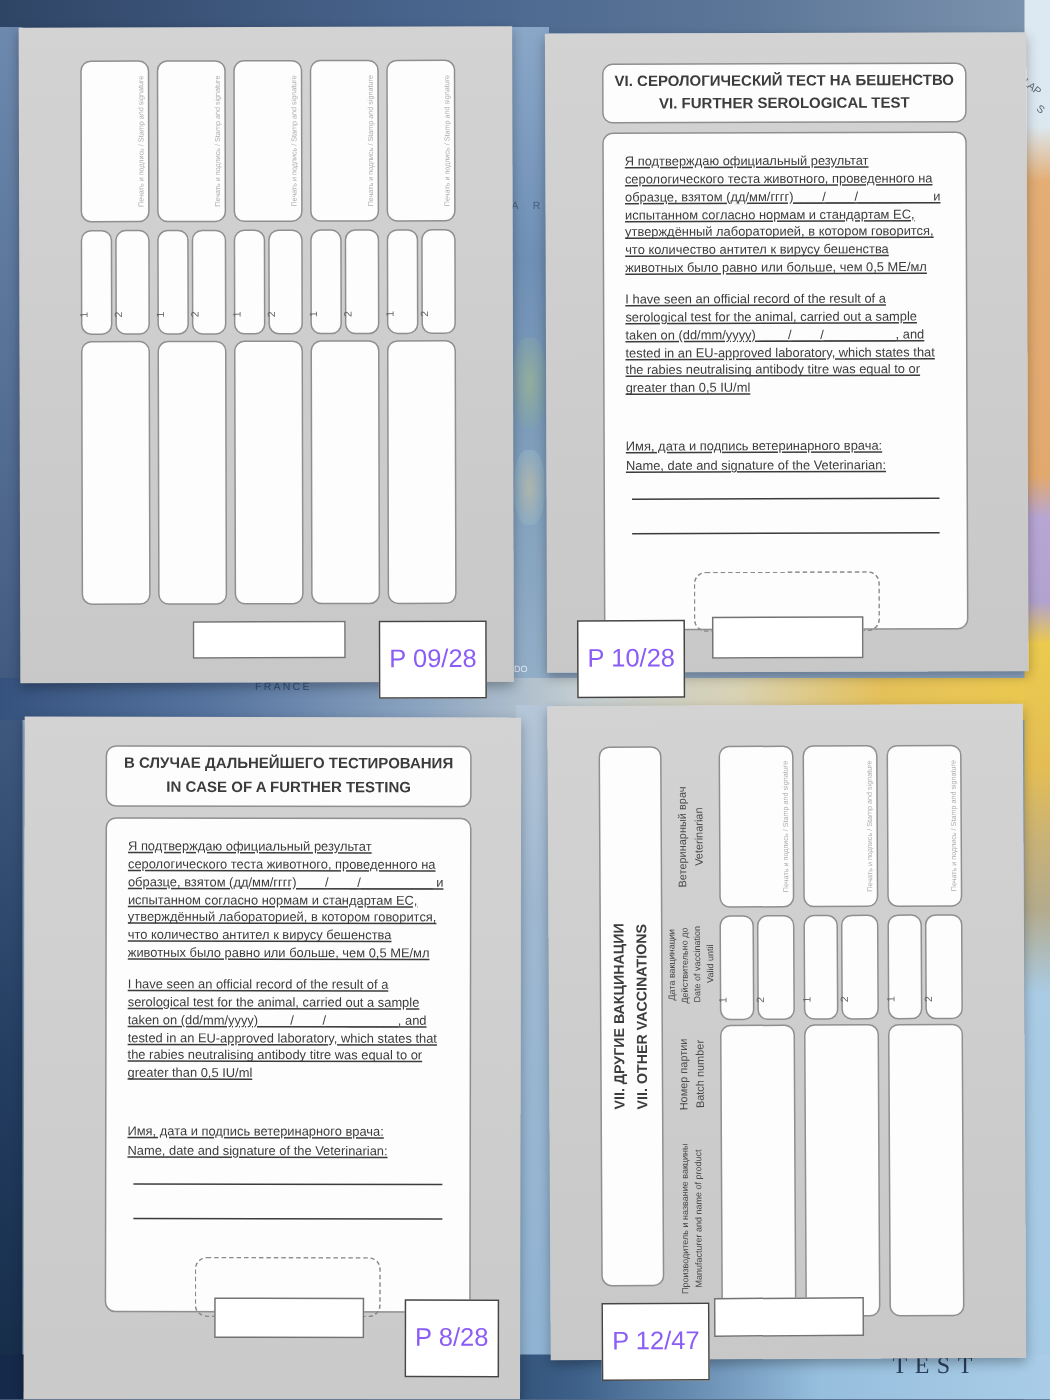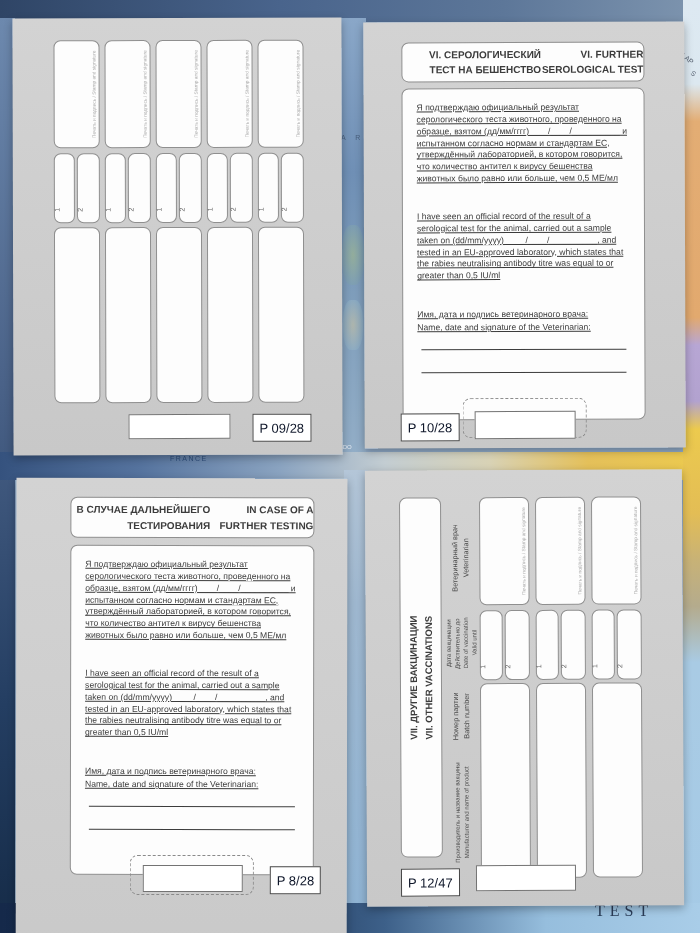--- a/index.html
+++ b/index.html
@@ -55,39 +55,39 @@
            transform:rotate(-90deg);}
 
   
   .reccol{position:absolute;width:46px;}
   .slot-top{height:108px;}
   .slot-mid{display:flex;gap:2px;margin-top:5px;}
   .slot-mid .box{height:70px;}
   .slot-bot{height:176px;margin-top:4px;}
 
   
-  .titlebox{position:absolute;display:flex;flex-direction:row;align-items:center;
+  .titlebox{position:absolute;display:flex;flex-direction:column;align-items:center;
             justify-content:center;text-align:right;font-weight:bold;font-size:10px;
             line-height:1.55;color:#3c3c3c;}
   .panel{position:absolute;padding:13px 14px 0;font-size:8.6px;line-height:1.38;
          color:#3c3c3c;}
   .panel p{margin:0;text-decoration:underline;}
-  .panel .en{margin-top:26px;}
+  .panel .en{margin-top:9px;}
   .panel .signlbl{margin-top:26px;line-height:1.5;}
   .sigline{height:0;border-bottom:1.1px solid #3c3c3c;margin:22px 4px 0;}
   .sigline.first{margin-top:15px;}
   .stampbox{width:122px;height:38px;border:1.4px dashed #8a8a8a;border-radius:8px;
             margin:25px auto 0;display:flex;align-items:flex-end;justify-content:center;}
   .stampbox span{font-size:8px;color:#a5a5a5;transform:scale(.62);transform-origin:50% 100%;
             white-space:nowrap;padding-bottom:2px;}
 
   
   .pageplate{position:absolute;background:#fff;border:1.3px solid #454545;
-             font-size:13px;color:#0f172a;display:flex;align-items:center;
-             justify-content:center;padding:4px 6px;height:18px;}
+             font-size:17px;color:#8b5cf6;display:flex;align-items:center;
+             justify-content:center;padding:16px 6px;height:18px;}
   .tab{position:absolute;background:#fff;border:1.3px solid #737373;}
 
   
   .hdr12{position:absolute;left:34px;top:27px;width:42px;height:360px;display:flex;
          align-items:center;justify-content:center;}
   .hdr12 .vtext{font-weight:bold;font-size:9.5px;line-height:1.6;color:#3c3c3c;text-align:center;}
   .rowlbl{position:absolute;display:flex;align-items:center;justify-content:center;}
   .rowlbl .vtext{font-size:7.3px;line-height:1.5;color:#4a4a4a;text-align:center;}
   .rowlbl .vtext.small{font-size:6px;line-height:1.45;}
   .p12col{position:absolute;width:50px;}
@@ -205,21 +205,21 @@
       <p class="signlbl">
         <span>Имя, дата и подпись ветеринарного врача:</span><br>
         <span>Name, date and signature of the Veterinarian:</span>
       </p>
       <div class="sigline first"></div>
       <div class="sigline"></div>
       <div class="stampbox">
         <span>Печать и подпись / Stamp and signature</span>
       </div>
     </div>
-    <div class="pageplate" style="left:36px;top:391px">P 10/28</div>
+    <div class="pageplate" style="left:20px;top:391px">P 10/28</div>
     <div class="tab" style="left:110px;top:389px;width:99px;height:26px"></div>
   </div>
 
   <div class="sheet sheet3">
     <div class="box titlebox" style="left:54px;top:19px;width:244px;height:41px">
       <div>В СЛУЧАЕ ДАЛЬНЕЙШЕГО ТЕСТИРОВАНИЯ</div>
       <div>IN CASE OF A FURTHER TESTING</div>
     </div>
     <div class="box panel" style="left:54px;top:67px;width:244px;height:330px">
       <p class="ru">Я подтверждаю официальный результат серологического теста животного, проведенного на образце, взятом (дд/мм/гггг)____/____/__________ и испытанном согласно нормам и стандартам ЕС, утверждённый лабораторией, в котором говорится, что количество антител к вирусу бешенства животных было равно или больше, чем 0,5 МЕ/мл</p>

